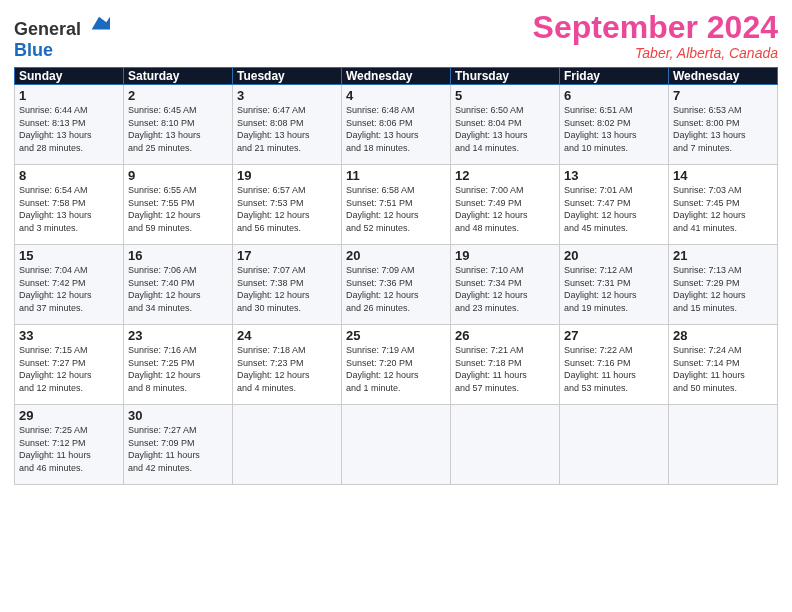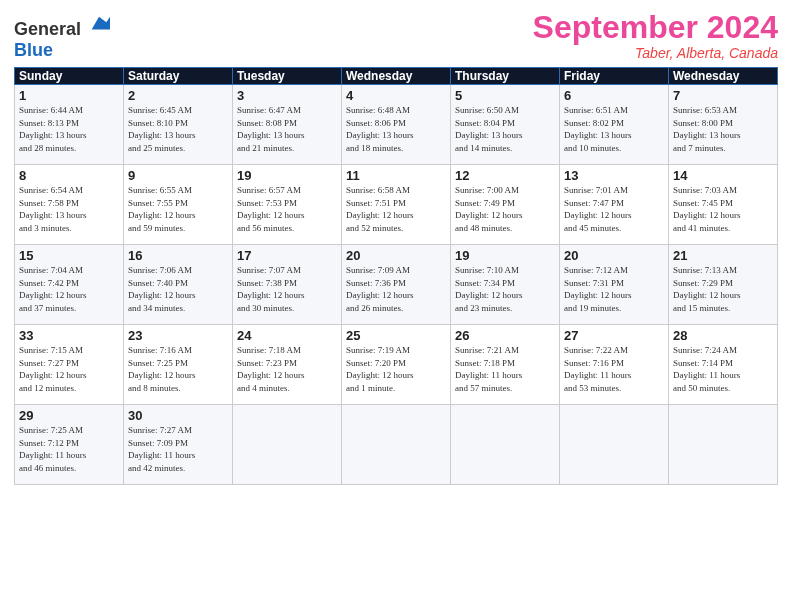--- a/index.html
+++ b/index.html
@@ -86,21 +86,20 @@
       font-size: 13px;
       font-weight: bold;
       color: #222;
       display: block;
       margin-bottom: 1px;
     }
     .day-detail {
       font-size: 9px;
       color: #333;
       line-height: 1.4;
-      font-family: Liberation Serif, serif;
     }
     td.empty {
       background: #f9f9f9;
     }
   </style>
 </head>
 <body>
 
 <div class="container">
   <div class="header">

